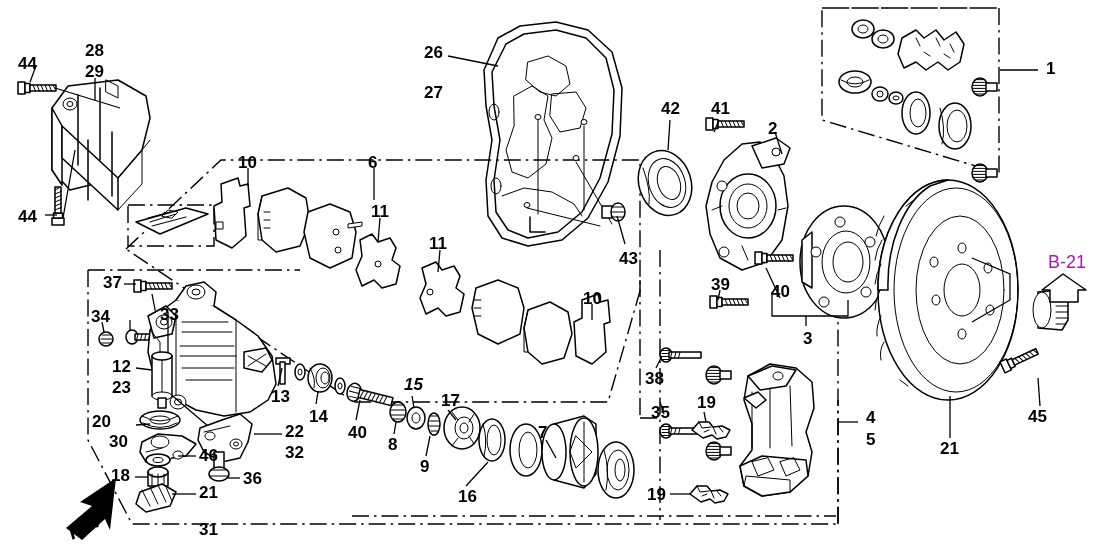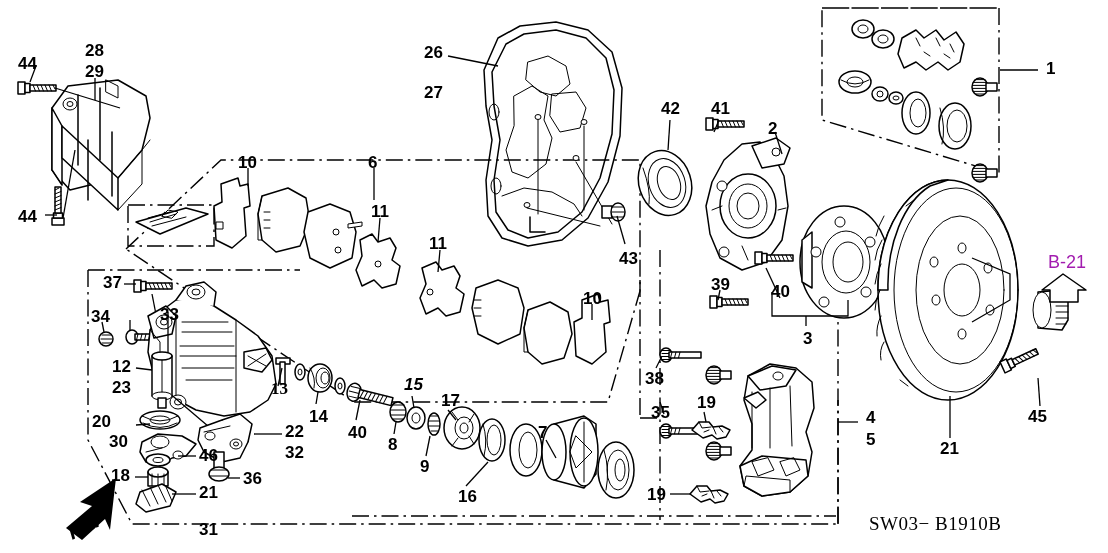--- a/index.html
+++ b/index.html
@@ -505,33 +505,32 @@
   <div class="lbl" style="left:112px;top:379px;">23</div>
   <div class="lbl" style="left:92px;top:413px;">20</div>
   <div class="lbl" style="left:109px;top:433px;">30</div>
   <div class="lbl" style="left:111px;top:467px;">18</div>
   <div class="lbl" style="left:199px;top:447px;">46</div>
   <div class="lbl" style="left:199px;top:484px;">21</div>
   <div class="lbl" style="left:199px;top:505px;margin-top:16px;">31</div>
   <div class="lbl" style="left:243px;top:470px;">36</div>
   <div class="lbl" style="left:285px;top:423px;">22</div>
   <div class="lbl" style="left:285px;top:444px;">32</div>
-  <div class="lbl" style="left:271px;top:380px;font-family:Liberation Serif, serif;">13</div>
+  <div class="lbl" style="left:271px;top:388px;">13</div>
   <div class="lbl" style="left:309px;top:408px;">14</div>
   <div class="lbl" style="left:348px;top:424px;">40</div>
   <div class="lbl" style="left:388px;top:436px;">8</div>
   <div class="lbl" style="left:404px;top:376px;font-style:italic;">15</div>
   <div class="lbl" style="left:420px;top:458px;">9</div>
   <div class="lbl" style="left:441px;top:392px;">17</div>
   <div class="lbl" style="left:458px;top:488px;">16</div>
   <div class="lbl" style="left:538px;top:424px;">7</div>
   <div class="lbl" style="left:645px;top:370px;">38</div>
   <div class="lbl" style="left:651px;top:404px;">35</div>
   <div class="lbl" style="left:697px;top:394px;">19</div>
   <div class="lbl" style="left:647px;top:486px;">19</div>
   <div class="lbl" style="left:866px;top:409px;">4</div>
   <div class="lbl" style="left:866px;top:431px;">5</div>
 
   <div class="b21" style="left:1048px;top:252px;">B-21</div>
   <div class="frtxt" style="left:64px;top:524px;">FR.</div>
-  <div class="code" style="left:869px;top:513px;">SW03− B1910B</div>
 
 </div>
 
 </body></html>

